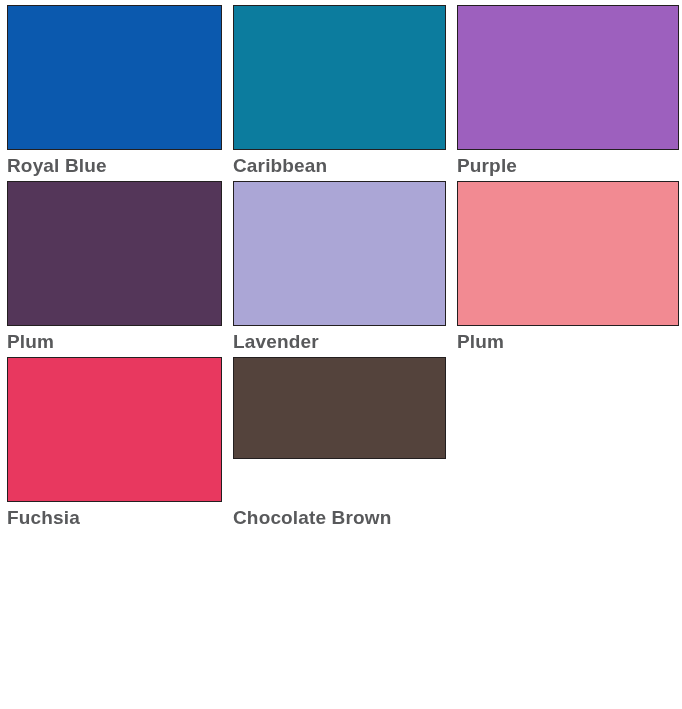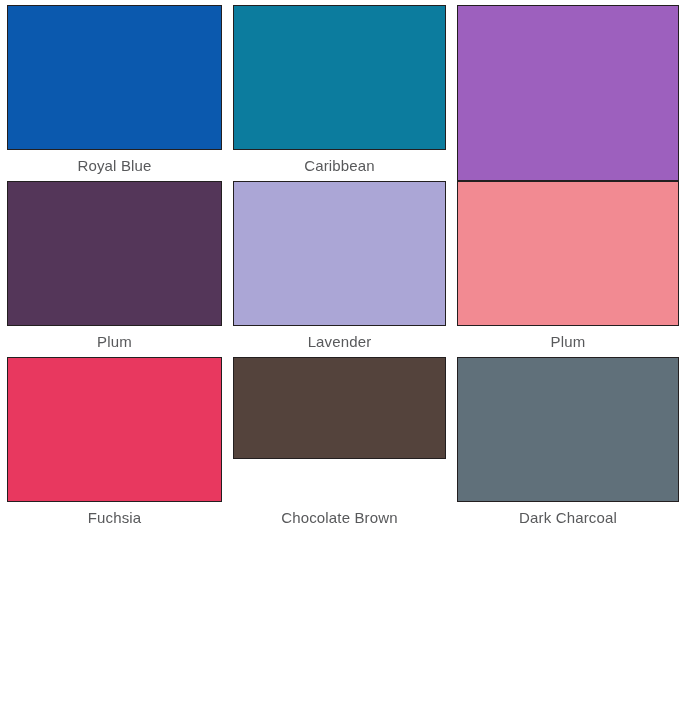--- a/index.html
+++ b/index.html
@@ -35,45 +35,46 @@
   .swatch-chip {
     flex: 1 1 auto;
     min-height: 0;
     border: 1px solid #231f20;
     box-sizing: border-box;
   }
   .swatch-label {
     flex: 0 0 auto;
     height: 31px;
     line-height: 31px;
-    text-align: center;
-    font-size: 15px;
+    font-size: 19px;
     color: #58595b;
     letter-spacing: 0.15px;
     white-space: nowrap;
     overflow: hidden;
+    font-weight: bold;
   }
 </style>
 </head>
 <body style="background: rgb(255, 255, 255);">
 
 <div id="palette-grid">
 
   <div class="swatch-cell">
     <div class="swatch-chip" style="background-color: rgb(11, 89, 174); border-color: rgb(35, 31, 32);"></div>
     <div class="swatch-label" style="color: rgb(88, 89, 91);">Royal Blue</div>
   </div>
 
   <div class="swatch-cell">
     <div class="swatch-chip" style="background-color: rgb(12, 124, 158); border-color: rgb(35, 31, 32);"></div>
     <div class="swatch-label" style="color: rgb(88, 89, 91);">Caribbean</div>
   </div>
 
   <div class="swatch-cell">
     <div class="swatch-chip" style="background-color: rgb(157, 96, 190); border-color: rgb(35, 31, 32);"></div>
+    <div class="swatch-label" style="color: rgb(88, 89, 91);">Purple</div>
   </div>
 
   <div class="swatch-cell">
     <div class="swatch-chip" style="background-color: rgb(84, 54, 89); border-color: rgb(35, 31, 32);"></div>
     <div class="swatch-label" style="color: rgb(88, 89, 91);">Plum</div>
   </div>
 
   <div class="swatch-cell">
     <div class="swatch-chip" style="background-color: rgb(171, 166, 214); border-color: rgb(35, 31, 32);"></div>
     <div class="swatch-label" style="color: rgb(88, 89, 91);">Lavender</div>
@@ -90,18 +91,14 @@
     <div class="swatch-chip" style="background-color: rgb(232, 56, 95); border-color: rgb(35, 31, 32);"></div>
     <div class="swatch-label" style="color: rgb(88, 89, 91);">Fuchsia</div>
   </div>
 
   <div class="swatch-cell">
     <div class="swatch-chip" style="background-color: rgb(84, 67, 60); border-color: rgb(35, 31, 32);"></div>
     <div class="swatch-label" style="color: rgb(88, 89, 91); margin-top: 43px;">Chocolate Brown</div>
   </div>
 
 
-  <div class="swatch-cell">
-    <div class="swatch-chip" style="background-color: rgb(96, 112, 122); border-color: rgb(35, 31, 32);"></div>
-    <div class="swatch-label" style="color: rgb(88, 89, 91);">Dark Charcoal</div>
-  </div>
 
 </div>
 
 </body></html>

